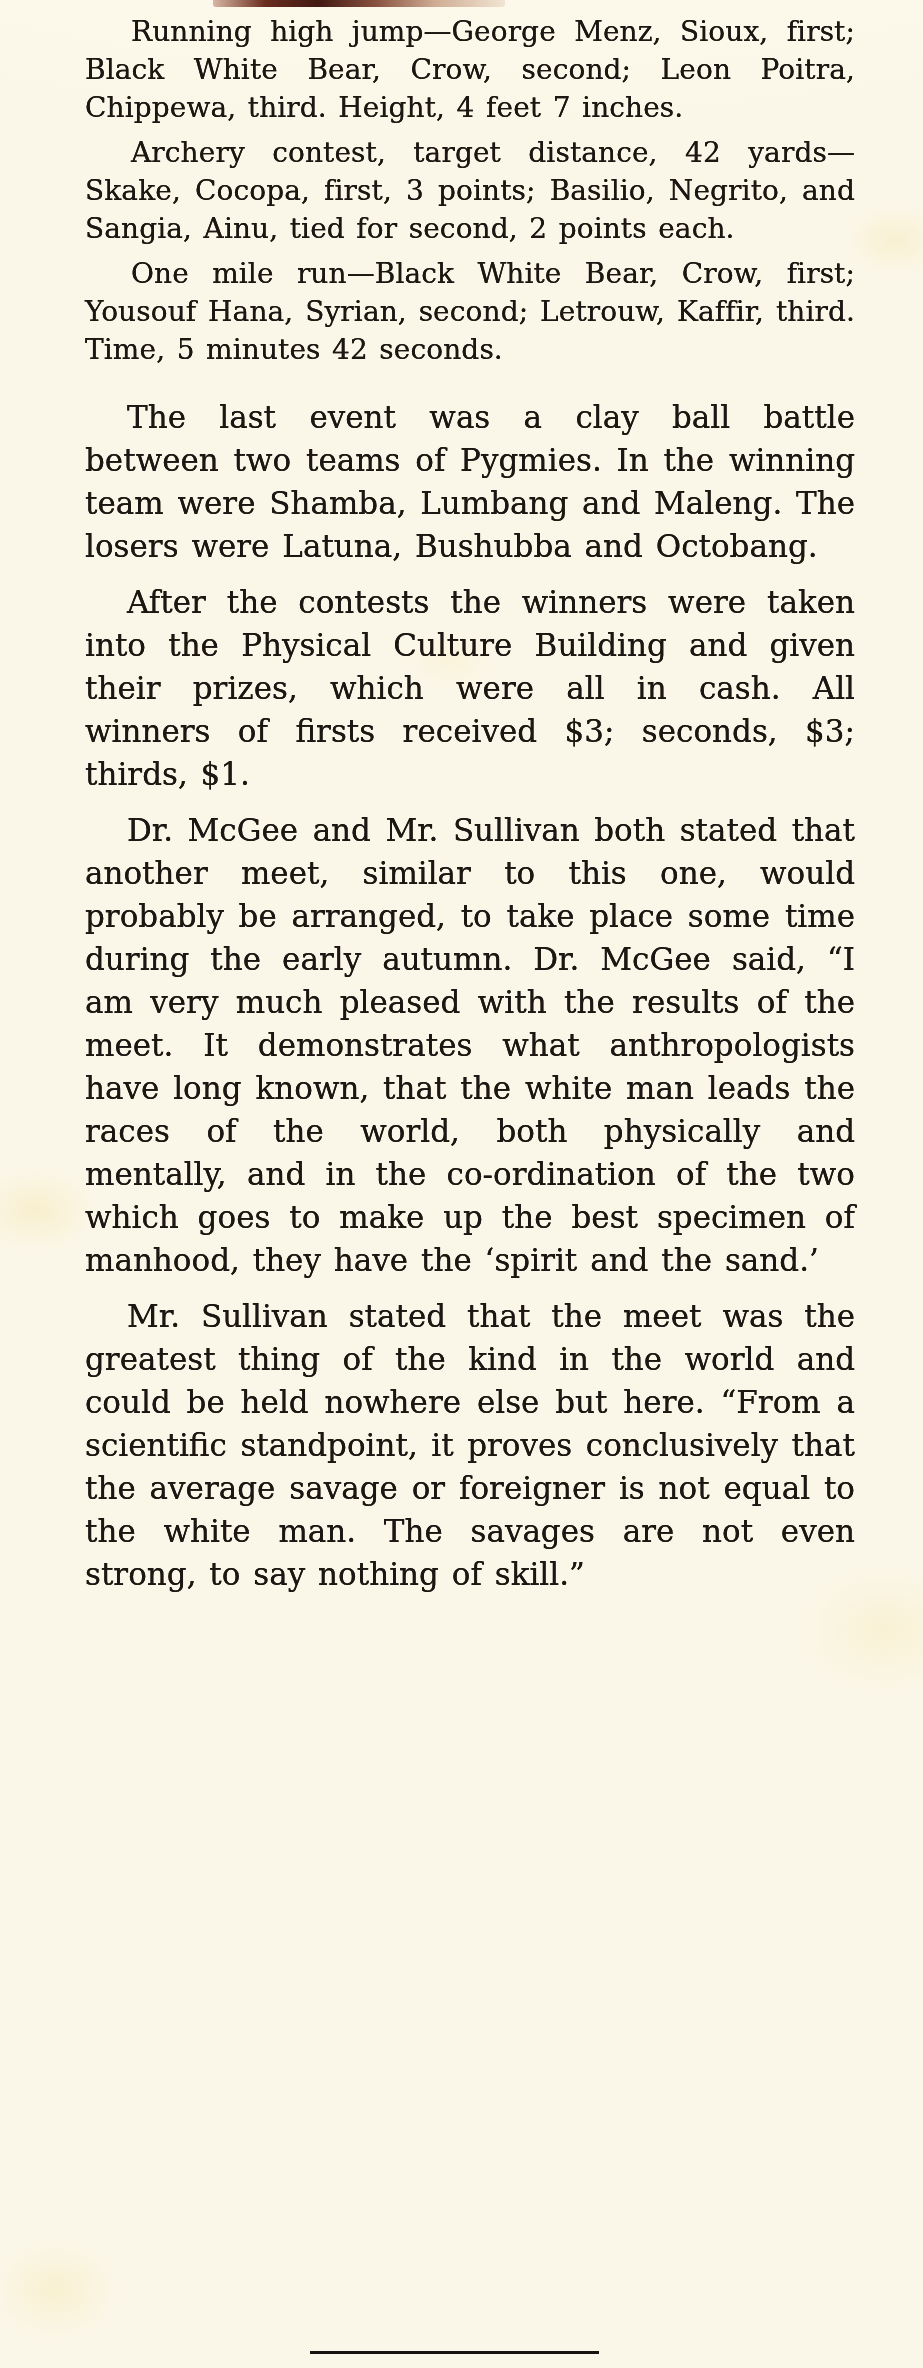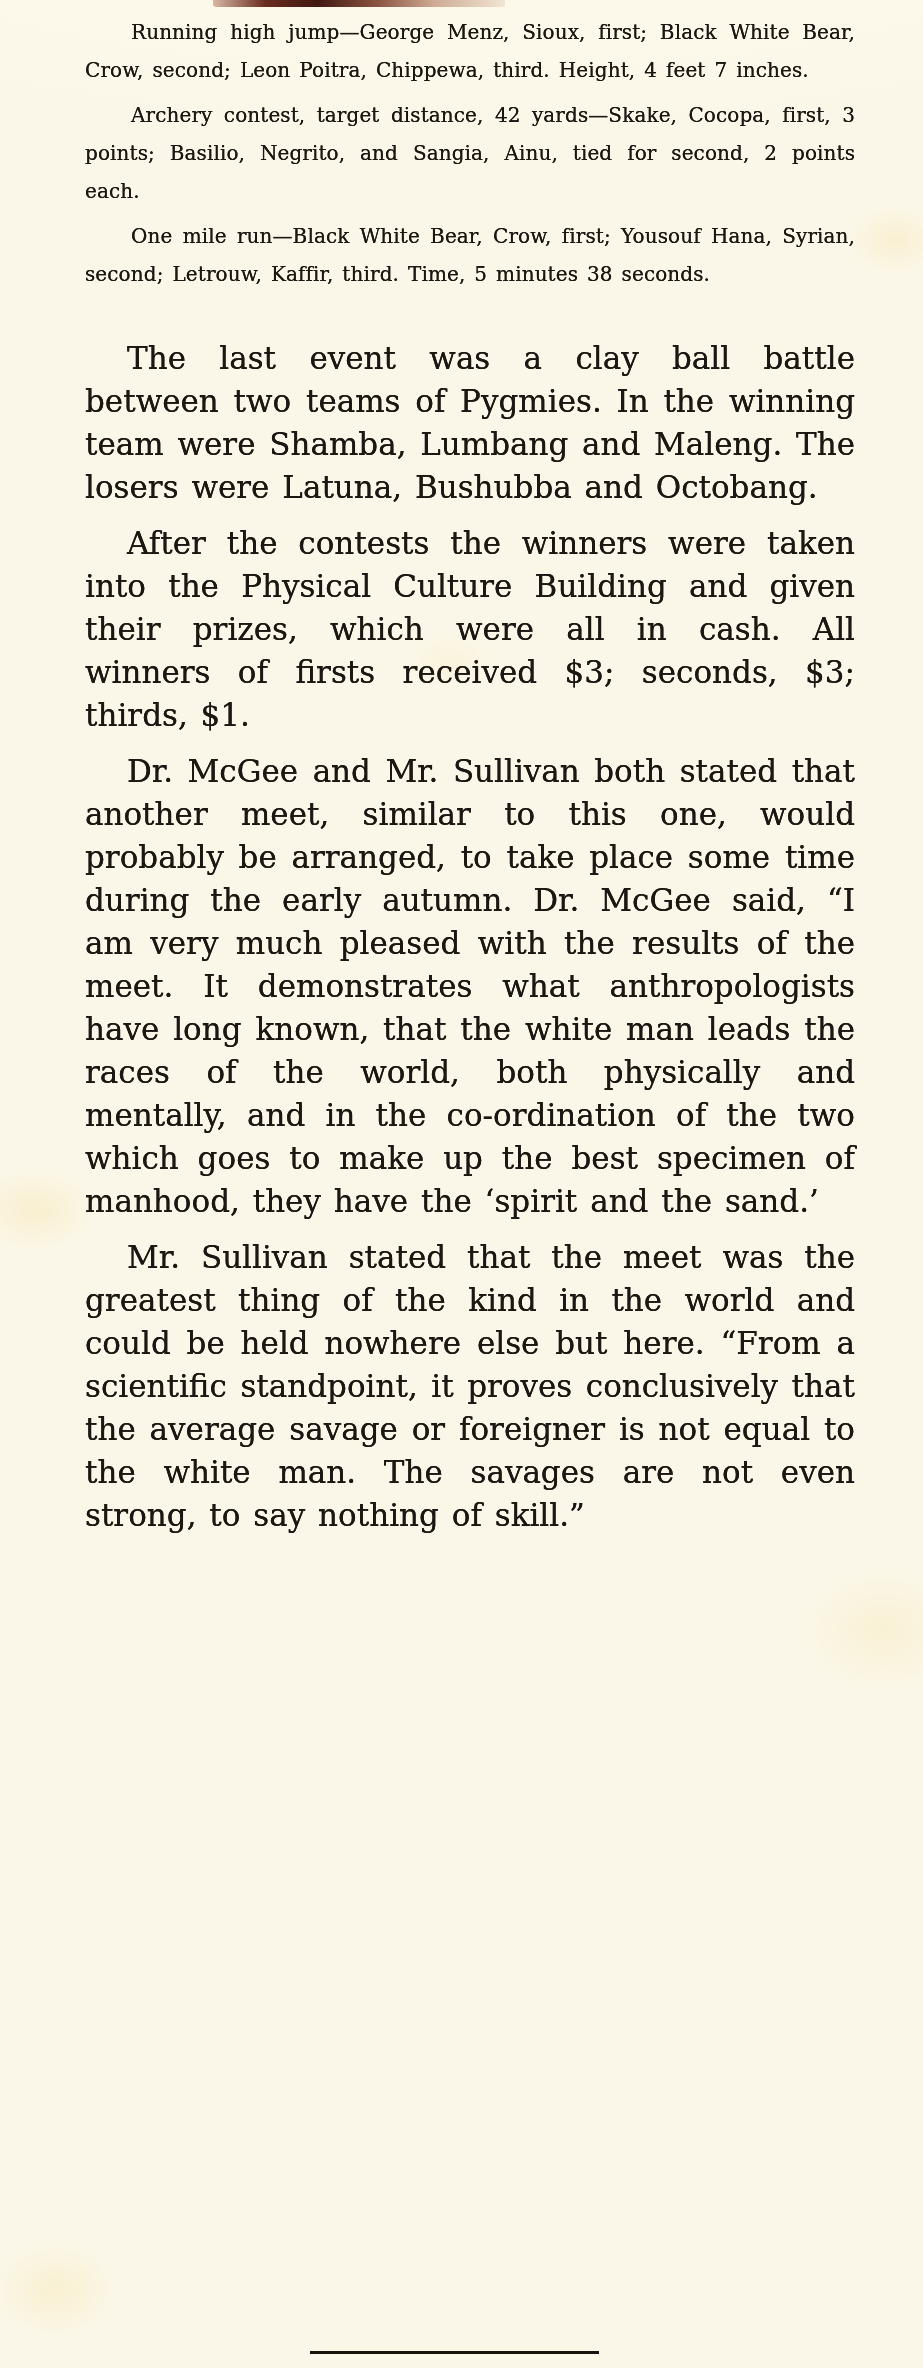--- a/index.html
+++ b/index.html
@@ -36,25 +36,25 @@
   }
   .column{
     position:absolute;left:85px;top:13px;width:770px;
   }
   p{
     margin:0;
     text-align:justify;
     text-shadow:0 0 .4px currentColor;
   }
   .results p{
-    font-size:20px;line-height:38px;
+    font-size:28px;line-height:38px;
     text-indent:46px;margin-bottom:7px;
     letter-spacing:.1px;word-spacing:2.5px;
   }
-  .bodytext{margin-top:44px;}
+  .bodytext{margin-top:27px;}
   .bodytext p{
     font-size:31px;line-height:43px;
     text-indent:42px;margin-bottom:13px;
     word-spacing:3px;
   }
   .rule{
     position:absolute;left:310px;top:2351px;
     width:289px;height:3px;
     background:#17130e;
   }
@@ -64,21 +64,21 @@
 
 <div class="page">
 
   <div class="top-fragment"></div>
 
   <div class="column">
 
     <section class="results">
       <p>Running high jump—George Menz, Sioux, first; Black White Bear, Crow, second; Leon Poitra, Chippewa, third.  Height, 4 feet 7 inches.</p>
       <p>Archery contest, target distance, 42 yards—Skake, Cocopa, first, 3 points; Basilio, Negrito, and Sangia, Ainu, tied for second, 2 points each.</p>
-      <p>One mile run—Black White Bear, Crow, first; Yousouf Hana, Syrian, second; Letrouw, Kaffir, third.  Time, 5 minutes 38 seconds.</p>
+      <p>One mile run—Black White Bear, Crow, first; Yousouf Hana, Syrian, second; Letrouw, Kaffir, third.  Time, 5 minutes 42 seconds.</p>
     </section>
 
     <section class="bodytext">
       <p>The last event was a clay ball battle between two teams of Pygmies.  In the winning team were Shamba, Lumbang and Maleng.  The losers were Latuna, Bushubba and Octobang.</p>
       <p>After the contests the winners were taken into the Physical Culture Building and given their prizes, which were all in cash.  All winners of firsts received $3; seconds, $3; thirds, $1.</p>
       <p>Dr. McGee and Mr. Sullivan both stated that another meet, similar to this one, would probably be arranged, to take place some time during the early autumn.  Dr. McGee said, “I am very much pleased with the results of the meet.  It demonstrates what anthropologists have long known, that the white man leads the races of the world, both physically and mentally, and in the co-ordination of the two which goes to make up the best specimen of manhood, they have the ‘spirit and the sand.’</p>
       <p>Mr. Sullivan stated that the meet was the greatest thing of the kind in the world and could be held nowhere else but here.  “From a scientific standpoint, it proves conclusively that the average savage or foreigner is not equal to the white man.  The savages are not even strong, to say nothing of skill.”</p>
     </section>
 
   </div>

